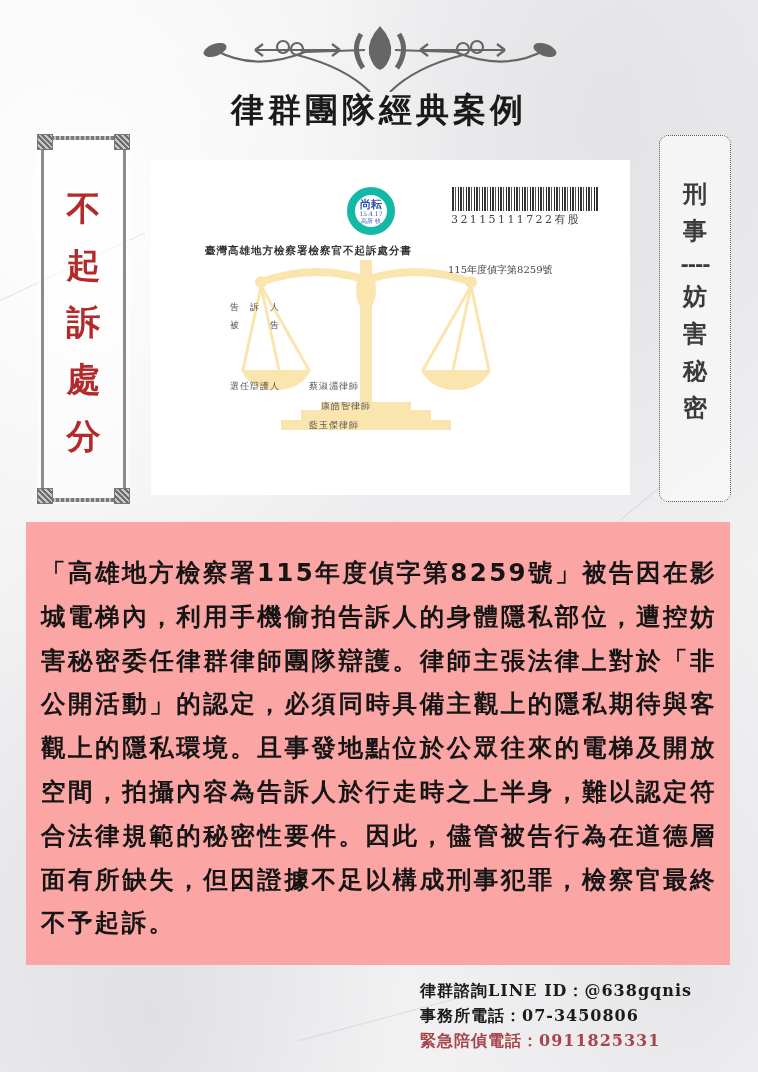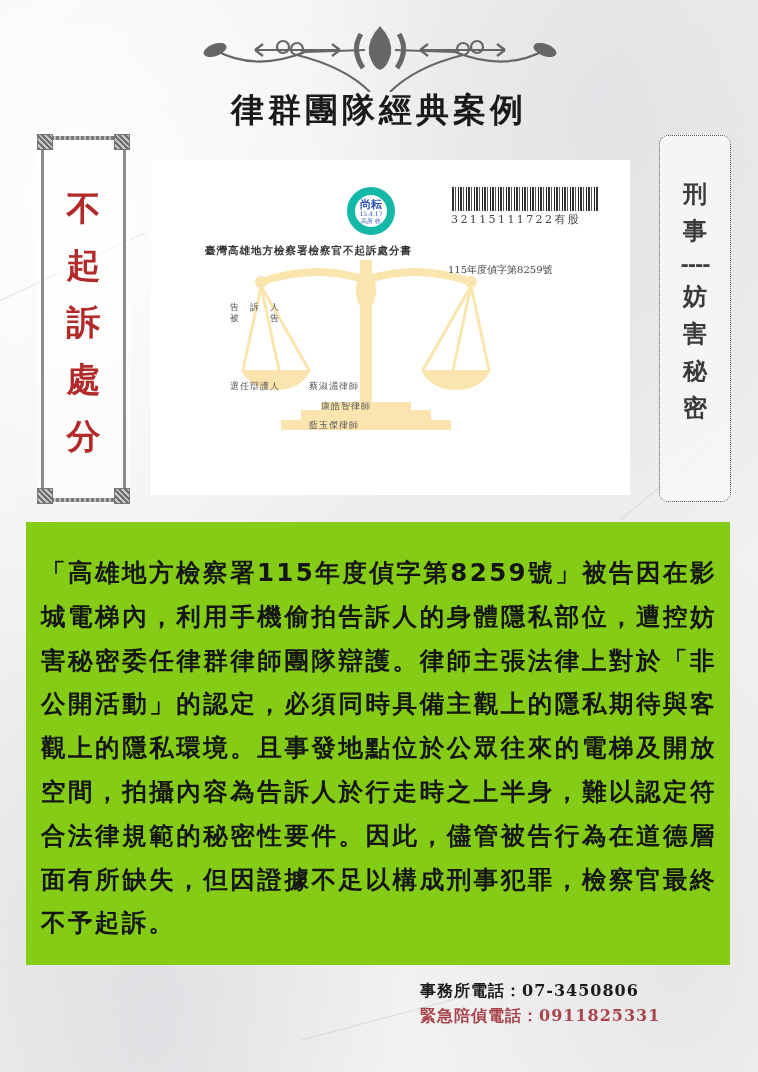--- a/index.html
+++ b/index.html
@@ -91,21 +91,21 @@
     position: absolute; left: 0; right: 0; top: 40px;
     display: flex; flex-direction: column; align-items: center;
     color: #3b3b3b; font-size: 24px; font-weight: bold;
     font-family: "DejaVu Sans", sans-serif; line-height: 1.55;
   }
   .rb-text .sep { font-size: 20px; letter-spacing: -1px; line-height: 1.4; }
 
   
   .summary {
     position: absolute; left: 26px; top: 522px; width: 704px; height: 443px;
-    background: #84cc16;
+    background: #fca5a5;
     padding: 29px 13px 0 15px;
   }
   .summary p {
     font-size: 24.5px; line-height: 43.8px; color: #151515;
     letter-spacing: 2.4px; font-weight: bold;
     font-family: "DejaVu Sans", sans-serif;
     text-align: justify;
   }
 
   
@@ -197,21 +197,21 @@
     <div class="s1">尚耘</div>
     <div class="s2">15.4.17</div>
     <div class="s3">高所 收</div>
   </div>
   <div class="barcode"></div>
   <div class="barcode-num">32115111722有股</div>
   <div class="doc-title">臺灣高雄地方檢察署檢察官不起訴處分書</div>
   <div class="doc-caseno">115年度偵字第8259號</div>
 
   <div class="doc-line" style="left:79px;top:141px;">告　訴　人</div>
-  <div class="doc-line" style="left:79px;top:152px;">被　　　告</div>
+  <div class="doc-line" style="left:79px;top:159px;">被　　　告</div>
 
   <div class="doc-line" style="left:79px;top:220px;">選任辯護人</div>
   <div class="doc-line" style="left:158px;top:220px;">蔡淑湄律師</div>
   <div class="doc-line" style="left:170px;top:240px;">康皓智律師</div>
   <div class="doc-line" style="left:158px;top:259px;">藍玉傑律師</div>
 
   <div class="doc-body">
   </div>
 </div>
 
@@ -225,15 +225,16 @@
     <span>秘</span>
     <span>密</span>
   </div>
 </div>
 
 <div class="summary">
   <p>「高雄地方檢察署115年度偵字第8259號」被告因在影城電梯內，利用手機偷拍告訴人的身體隱私部位，遭控妨害秘密委任律群律師團隊辯護。律師主張法律上對於「非公開活動」的認定，必須同時具備主觀上的隱私期待與客觀上的隱私環境。且事發地點位於公眾往來的電梯及開放空間，拍攝內容為告訴人於行走時之上半身，難以認定符合法律規範的秘密性要件。因此，儘管被告行為在道德層面有所缺失，但因證據不足以構成刑事犯罪，檢察官最終不予起訴。</p>
 </div>
 
 <div class="contact">
+  <div class="c1">律群諮詢LINE ID：@638gqnis</div>
   <div class="c2">事務所電話：07-3450806</div>
   <div class="c3">緊急陪偵電話：0911825331</div>
 </div>
 
 </body></html>

